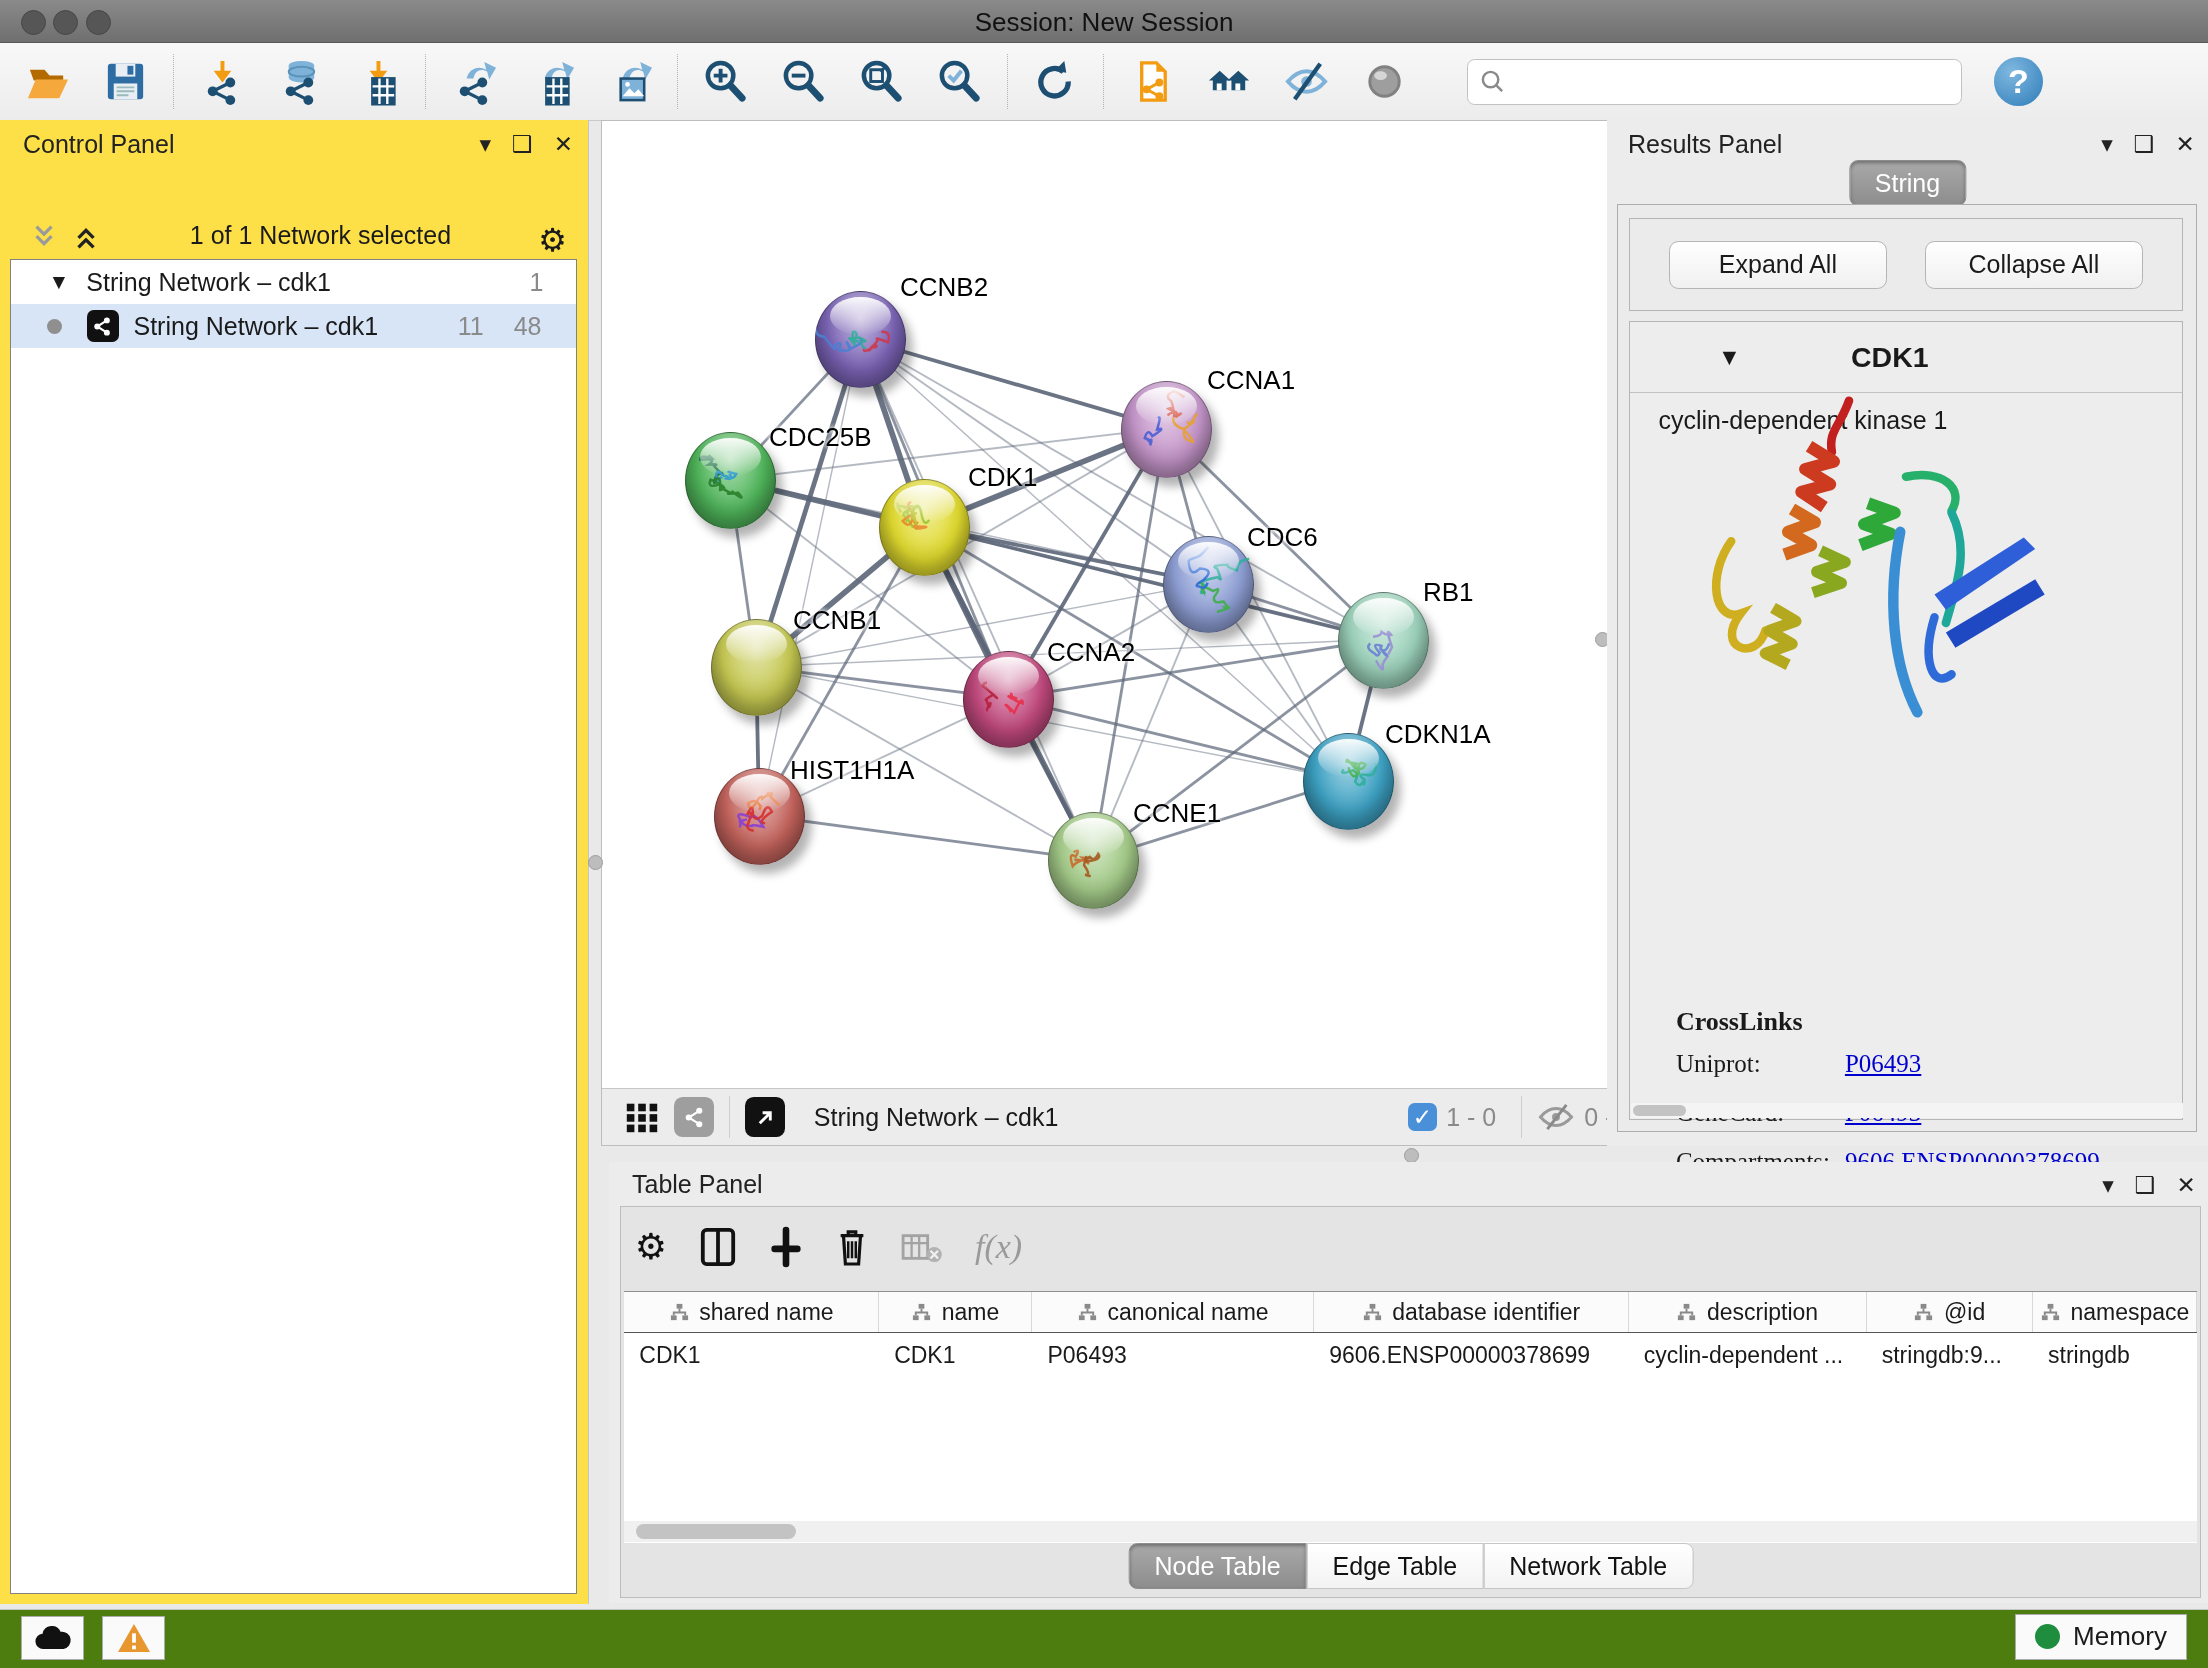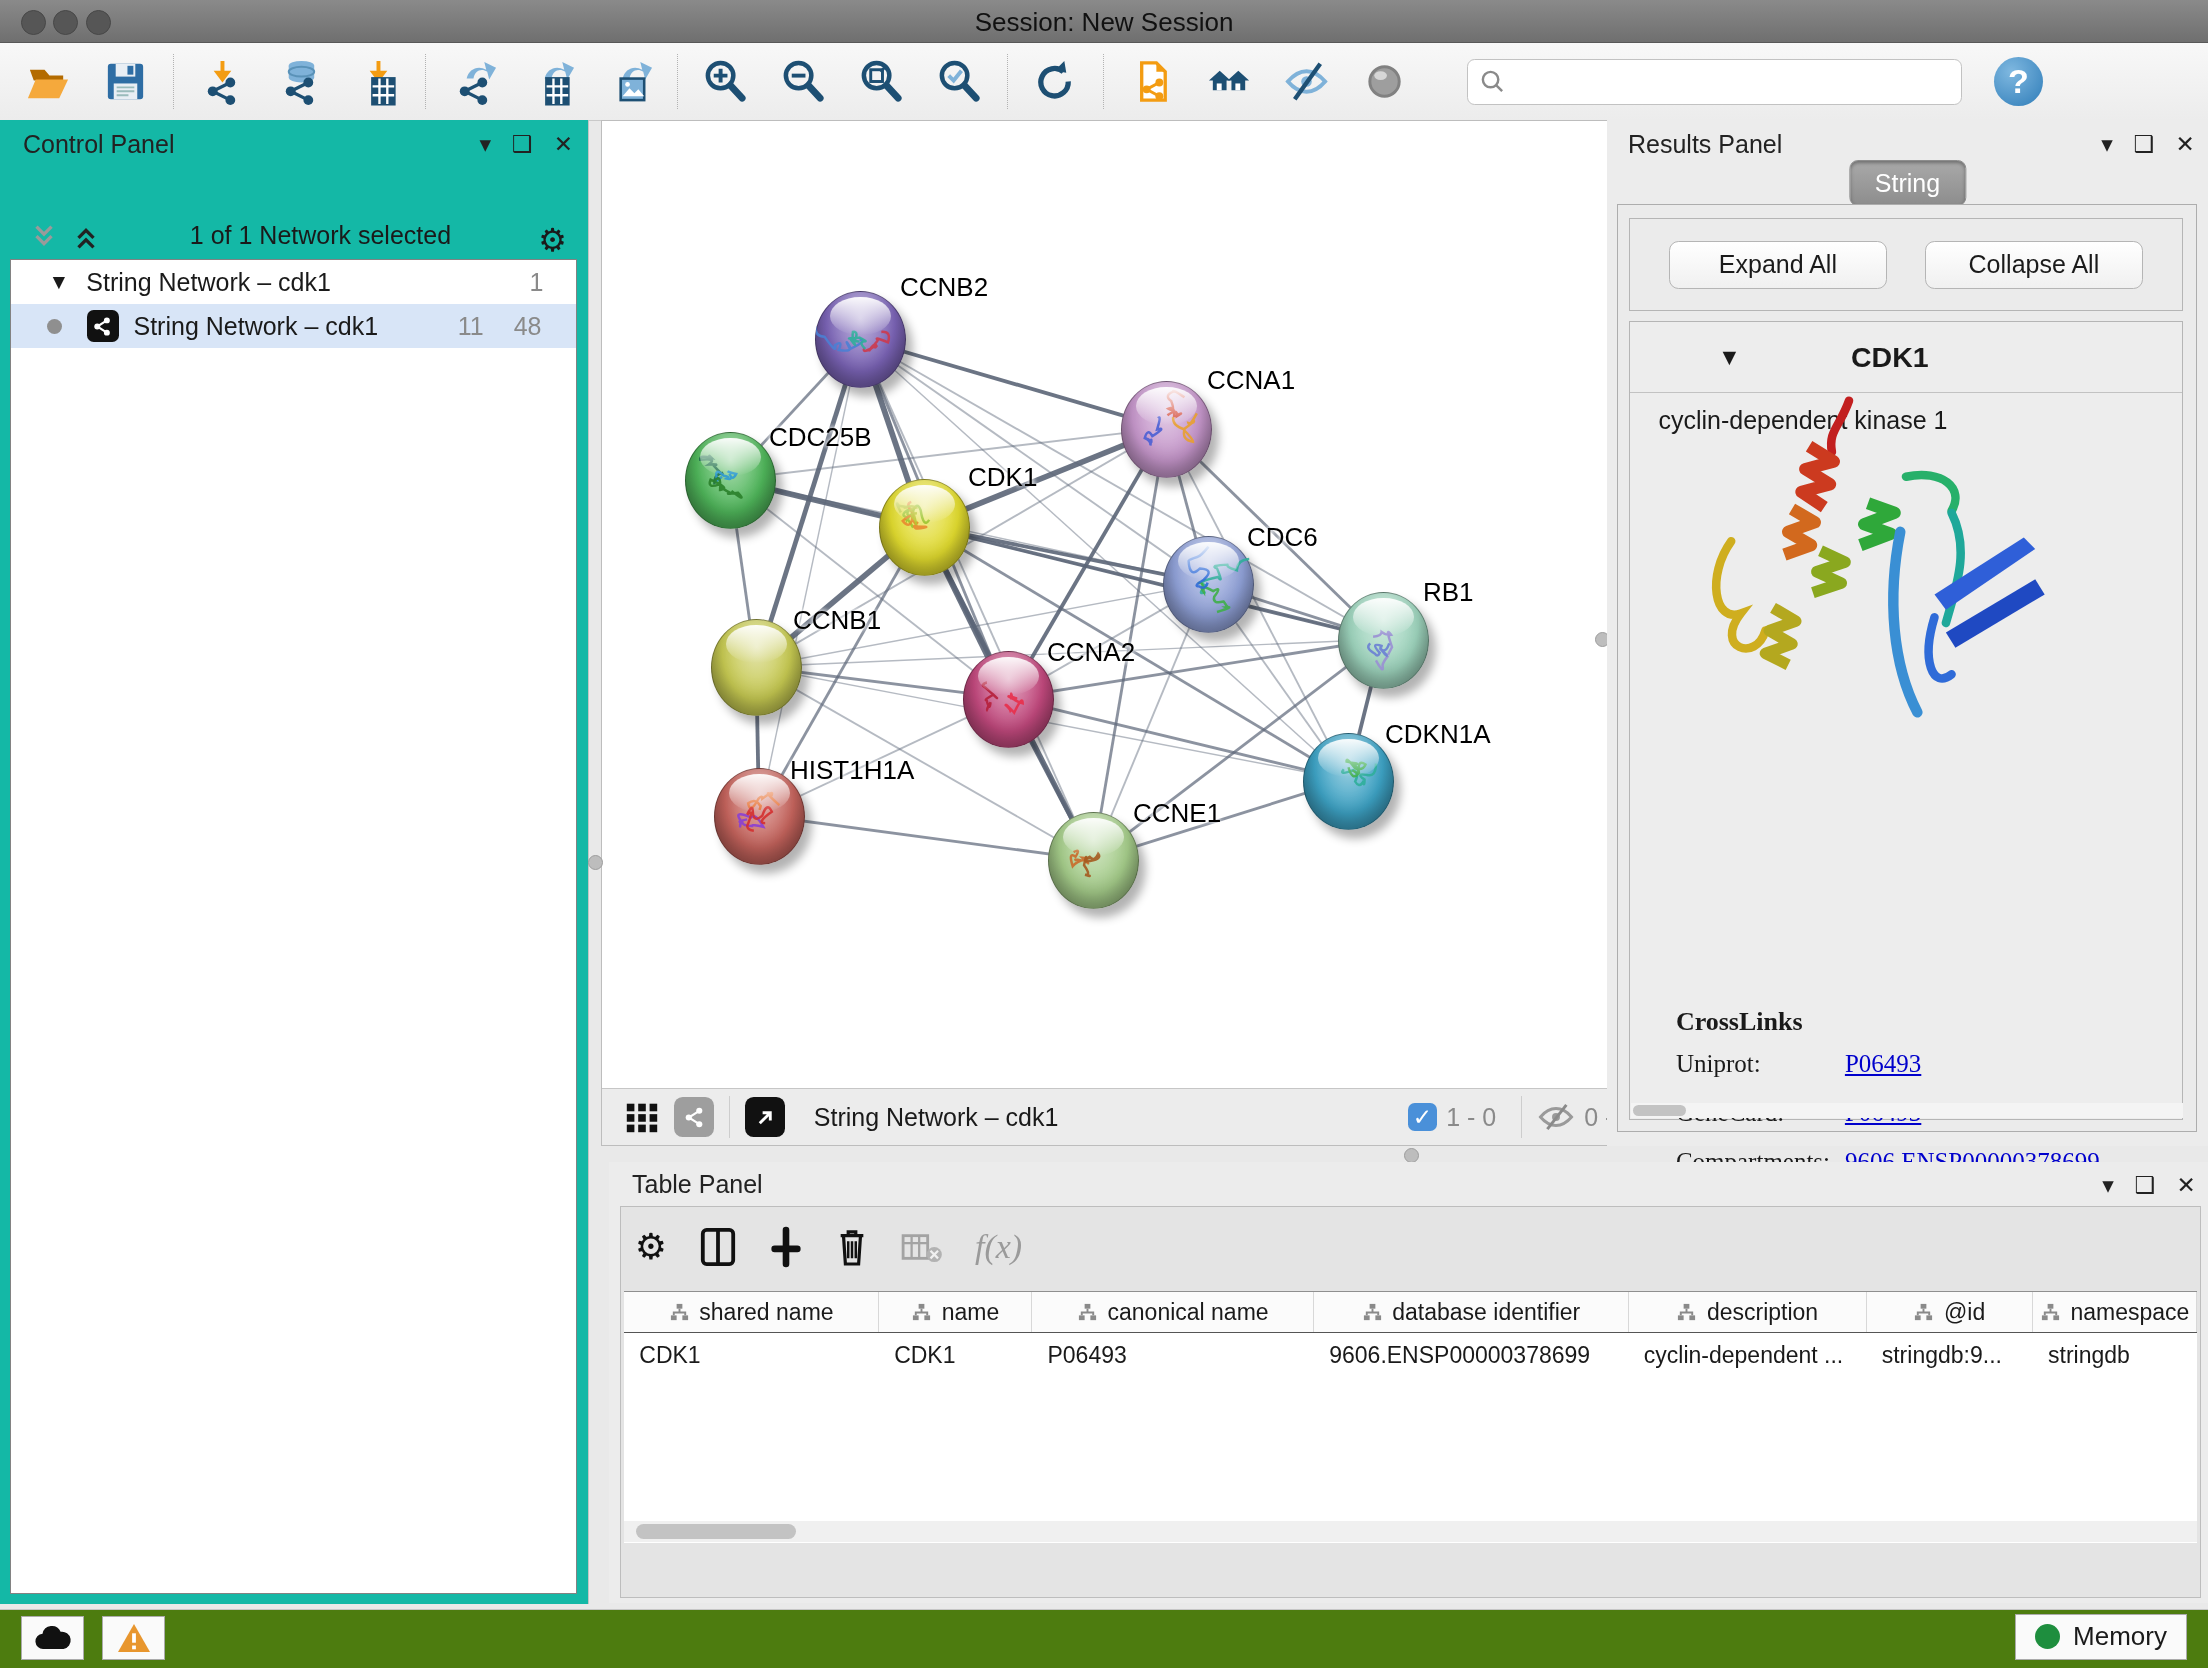--- a/index.html
+++ b/index.html
@@ -20,21 +20,21 @@
   
   .panel-title{font-size:25px;color:#222;}
   .panel-ctl{display:flex;gap:21px;align-items:center;}
   .panel-ctl span{font-size:23px;color:#222;}
   .tab{height:44px;display:flex;align-items:center;justify-content:center;padding:0 25px;font-size:25px;background:linear-gradient(#ffffff,#f3f3f3);border:1px solid #c6c6c6;color:#111;}
   .tab.first{border-radius:8.6px 0 0 8.6px;}
   .tab.last{border-radius:0 8.6px 8.6px 0;}
   .tab.selected{background:linear-gradient(#a9a9a9,#8d8d8d);color:#fff;border-color:#8d8d8d;box-shadow:inset 0 1.9px 3.8px rgba(0,0,0,.35);}
   .tab.lone{border-radius:8.6px;}
   
-  #control-panel{position:absolute;left:0;top:120px;width:588px;height:1484px;background:#14b8a6;border-right:1px solid #c4c4c4;}
+  #control-panel{position:absolute;left:0;top:120px;width:588px;height:1484px;background:#fde047;border-right:1px solid #c4c4c4;}
   #cp-header{position:absolute;left:23px;top:9.5px;}
   #cp-ctl{position:absolute;right:15px;top:11.4px;}
   #cp-tabs{position:absolute;left:70px;top:46px;display:flex;}
   #cp-subheader{position:absolute;left:0;top:101px;width:100%;height:51px;display:flex;align-items:flex-start;}
   #cp-subheader .summary{flex:1;text-align:center;font-size:25px;}
   #cp-list{position:absolute;left:9.5px;top:139px;width:567px;height:1335px;background:#fff;border:1.9px solid #828282;box-sizing:border-box;}
   .cp-row{height:44px;display:flex;align-items:center;font-size:25px;}
   .cp-row .count{color:#8a8a8a;}
   .cp-row.selected{background:#d8e5f7;}
   .mini-share{width:32px;height:32px;border-radius:6.7px;background:#111;display:flex;align-items:center;justify-content:center;}
@@ -657,20 +657,25 @@
               <div class="tp-cell" style="width: 316px;">9606.ENSP00000378699</div>
               <div class="tp-cell" style="width: 239px;">cyclin-dependent ...</div>
               <div class="tp-cell" style="width: 167px;">stringdb:9...</div>
               <div class="tp-cell" style="width: 165px;">stringdb</div>
             </div>
           </div>
       </div>
       <div id="tp-scroll">
           <div class="thumb"></div>
         </div>
+      <div id="tp-tabs">
+          <div class="tab first selected">Node Table</div>
+          <div class="tab">Edge Table</div>
+          <div class="tab last">Network Table</div>
+        </div>
     </div>
   </div>
 
   <div id="statusbar">
     <div class="sb-btn" style="left:21px">
       <svg width="38" height="27" viewBox="0 0 40 28">
           <path d="M10 26a8 8 0 0 1-1-16 10 10 0 0 1 19-2 7 7 0 0 1 3 18z" fill="#111"></path>
         </svg>
     </div>
     <div class="sb-btn" style="left:102px">

